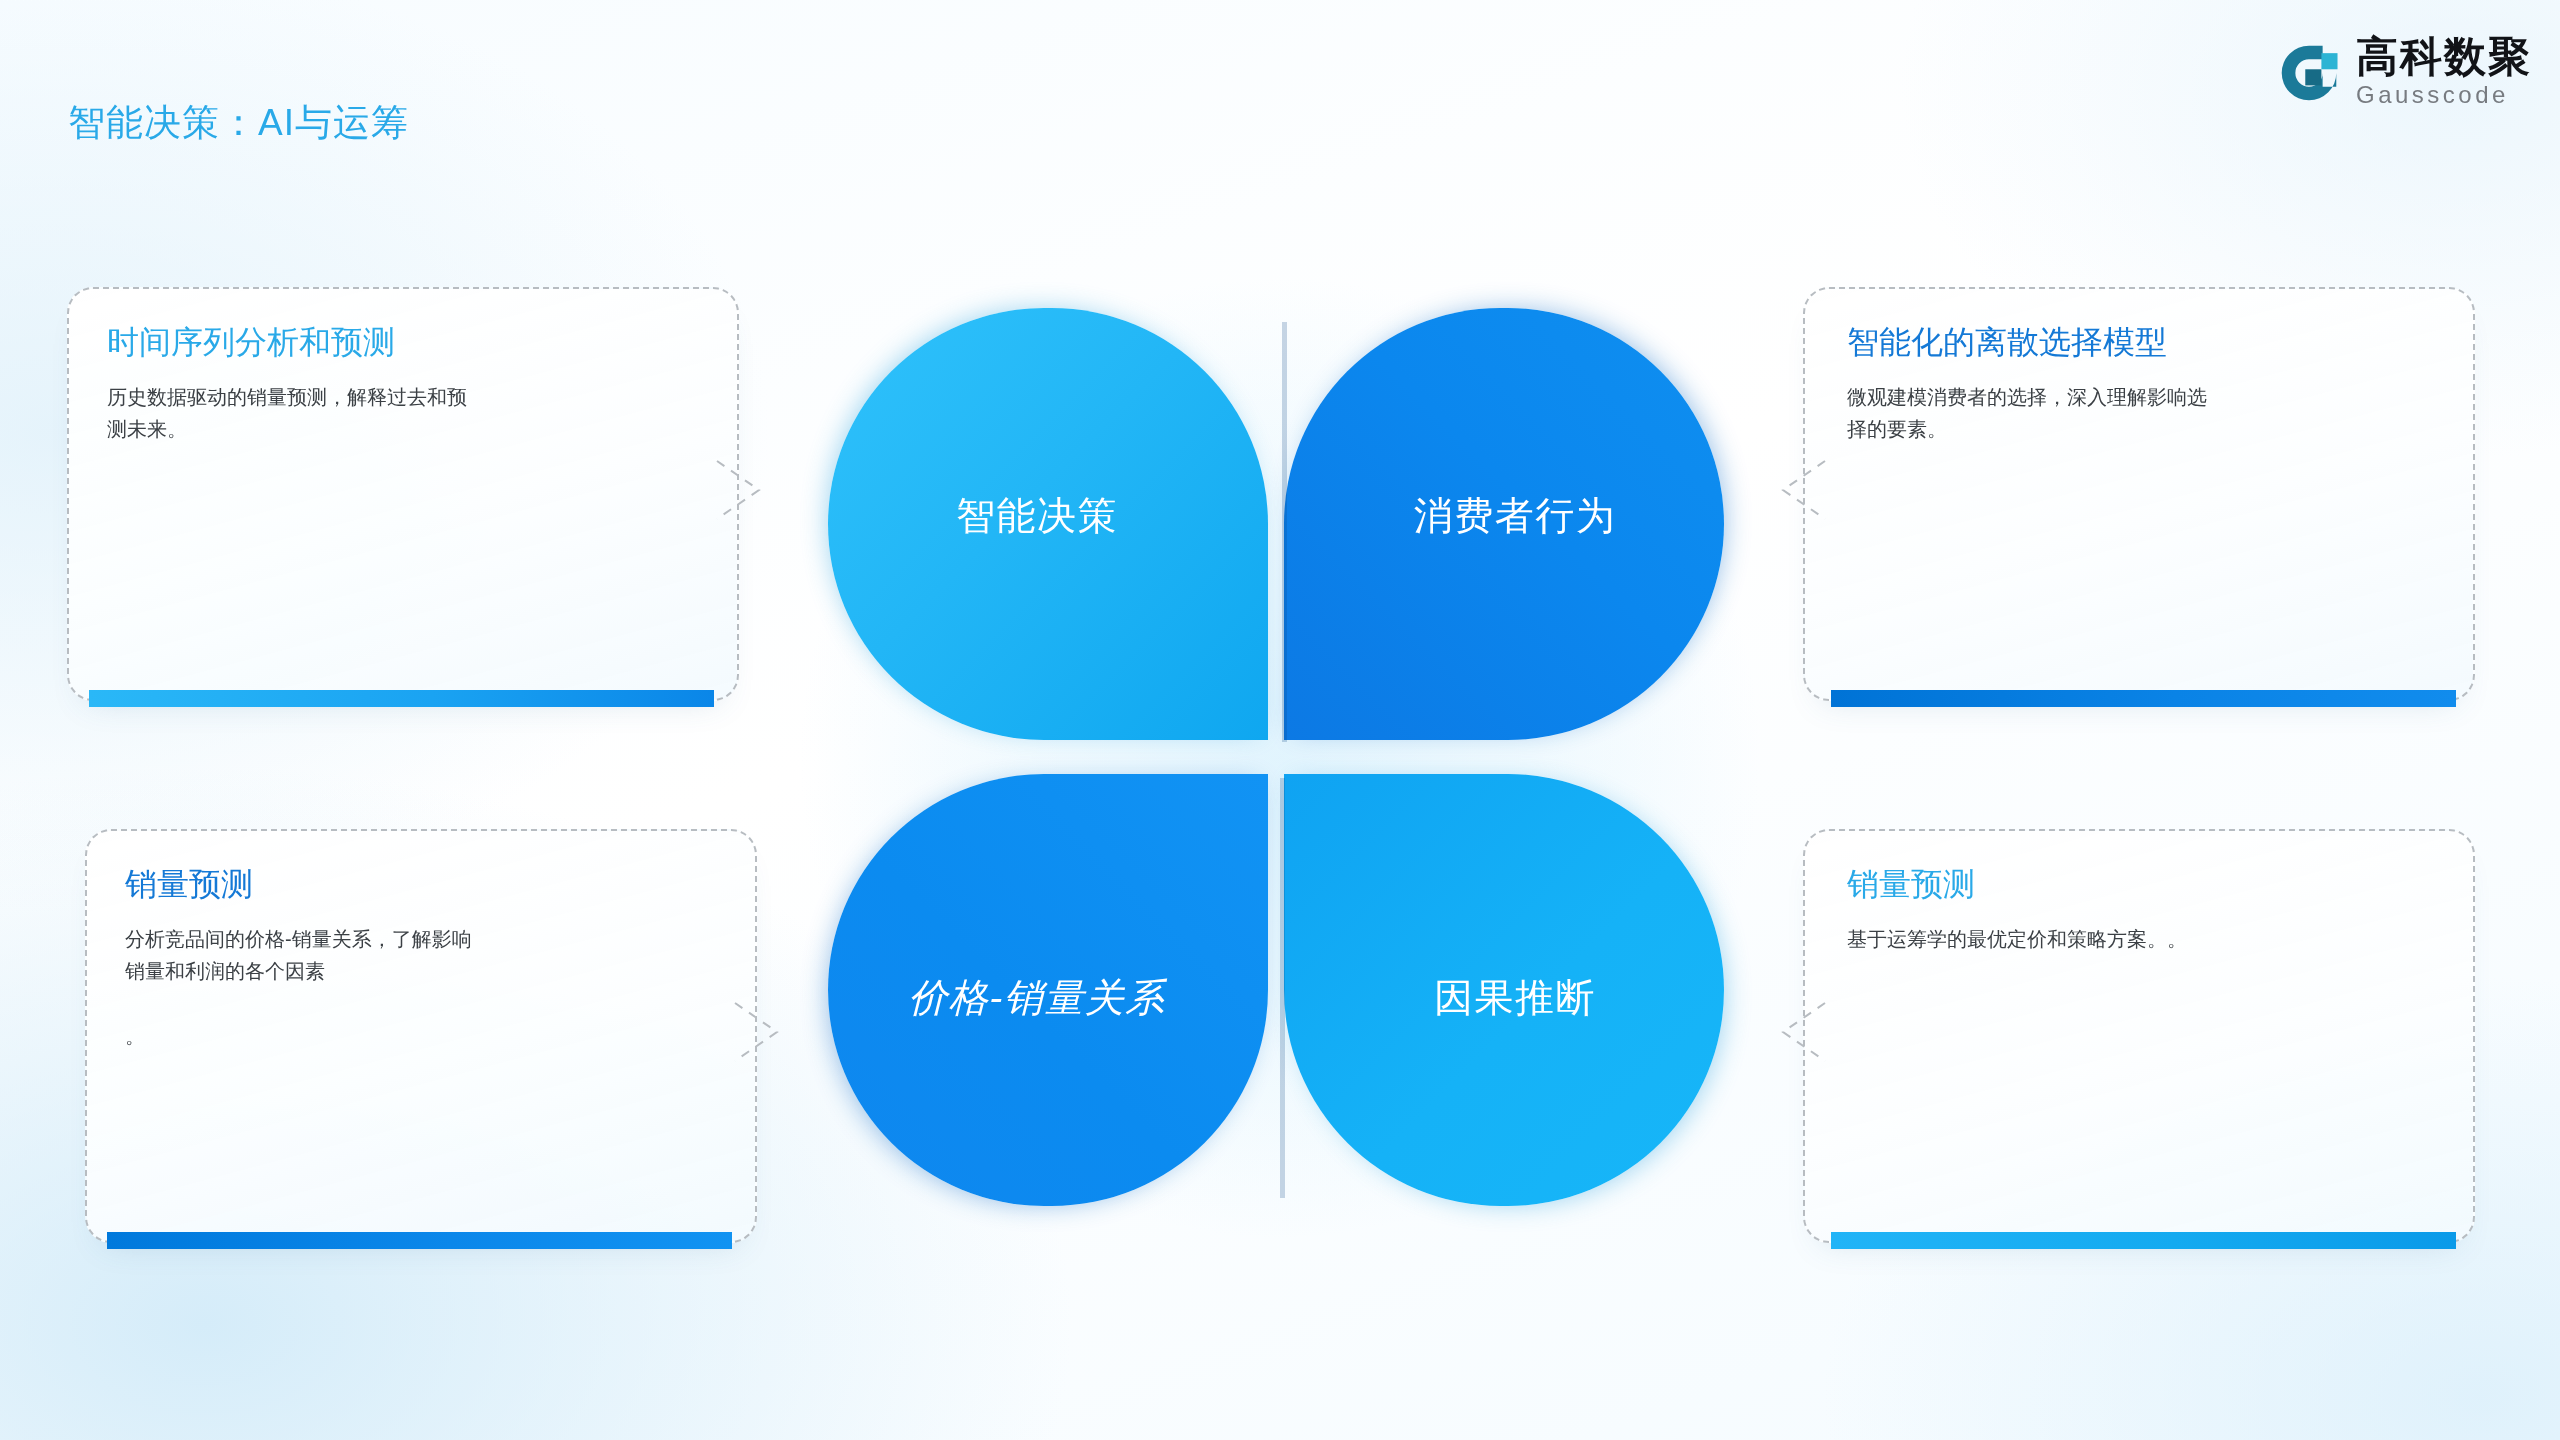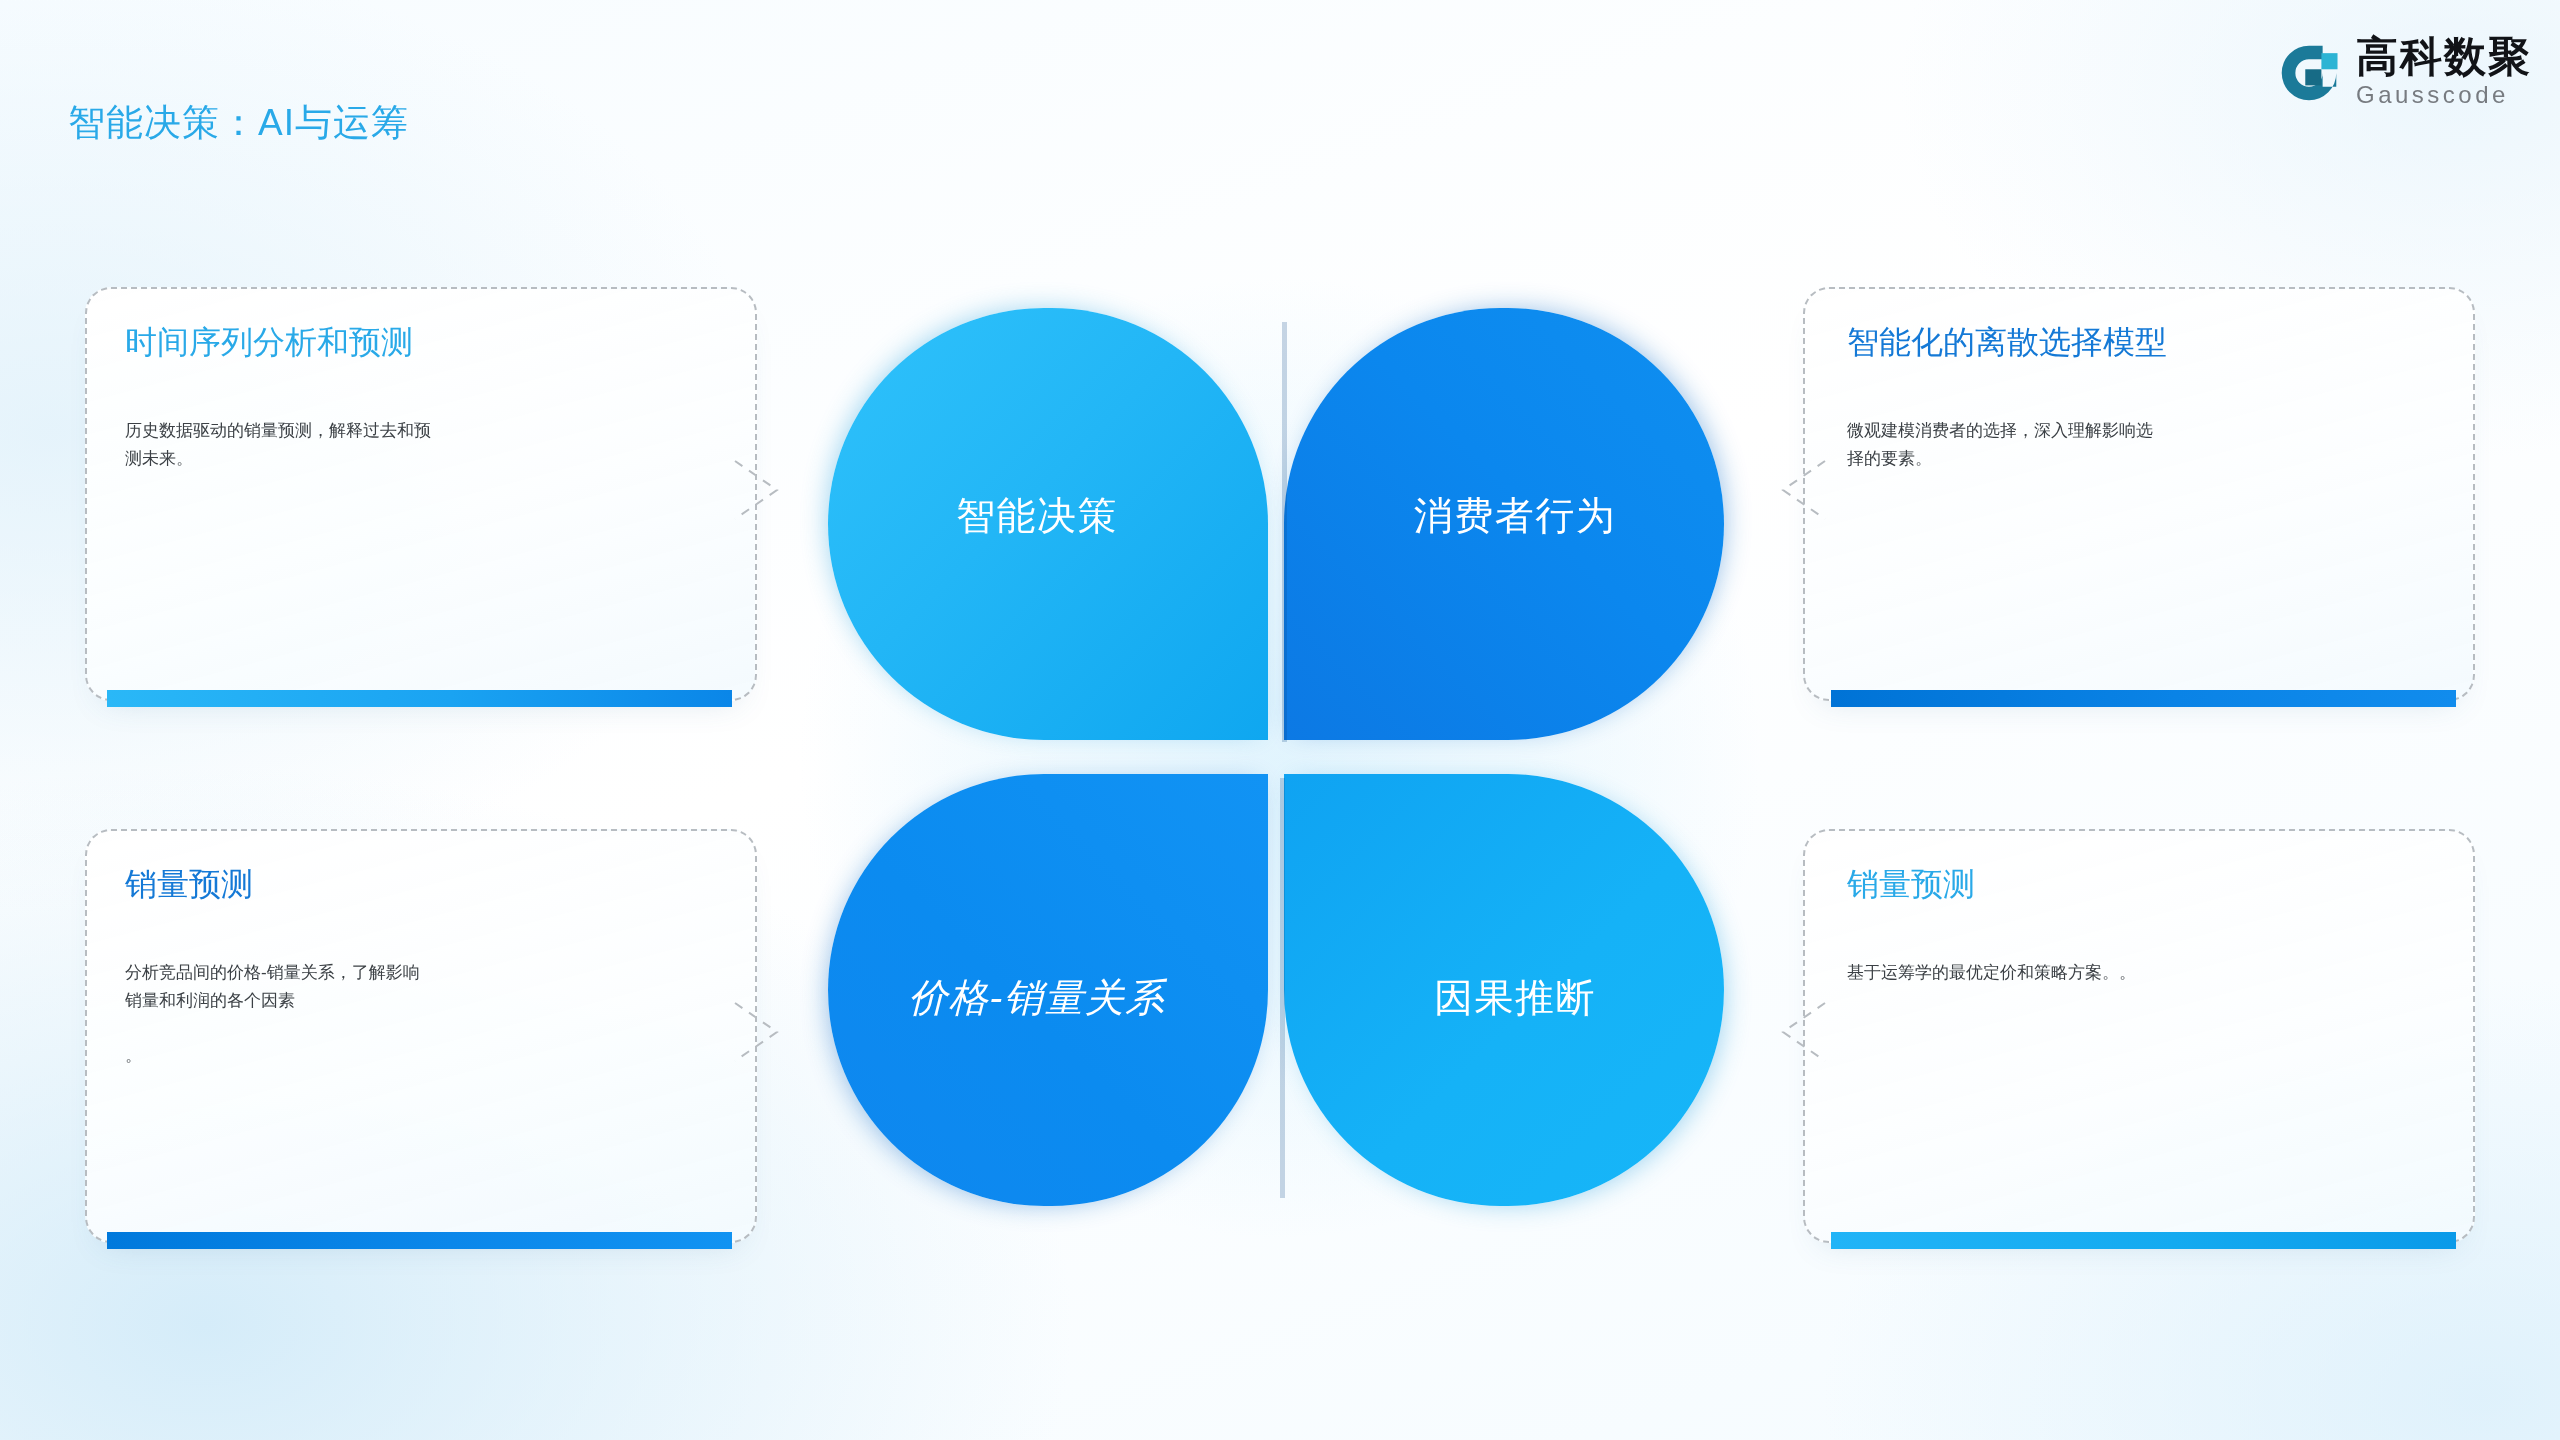--- a/index.html
+++ b/index.html
@@ -80,47 +80,46 @@
     position: absolute;
     top: 34px;
     font-size: 32px;
     font-weight: 400;
     line-height: 1.2;
     white-space: nowrap;
   }
   .card-desc {
     position: absolute;
     top: 92px;
-    font-size: 17px;
+    font-size: 20px;
     line-height: 1.62;
     color: #3b4045;
     width: 560px;
     white-space: pre-line;
-    margin-top: 36px;
   }
   .card-left .card-title, .card-left .card-desc { left: 38px; }
   .card-right .card-title, .card-right .card-desc { left: 42px; }
 
   .accent-bar {
     position: absolute;
     height: 17px;
     bottom: -8px;
   }
   .card-left .accent-bar { left: 20px; width: 625px; }
   .card-right .accent-bar { left: 26px; width: 625px; }
 
   
   .notch {
     position: absolute;
     width: 48px;
     height: 62px;
     overflow: visible;
   }
 
-  #card-tl { left: 85px;  top: 287px; }
+  #card-tl { left: 67px;  top: 287px; }
   #card-bl { left: 85px;  top: 829px; }
   #card-tr { left: 1803px; top: 287px; }
   #card-br { left: 1803px; top: 829px; }
 
   
   #flower {
     position: absolute;
     left: 828px;
     top: 308px;
     width: 906px;

